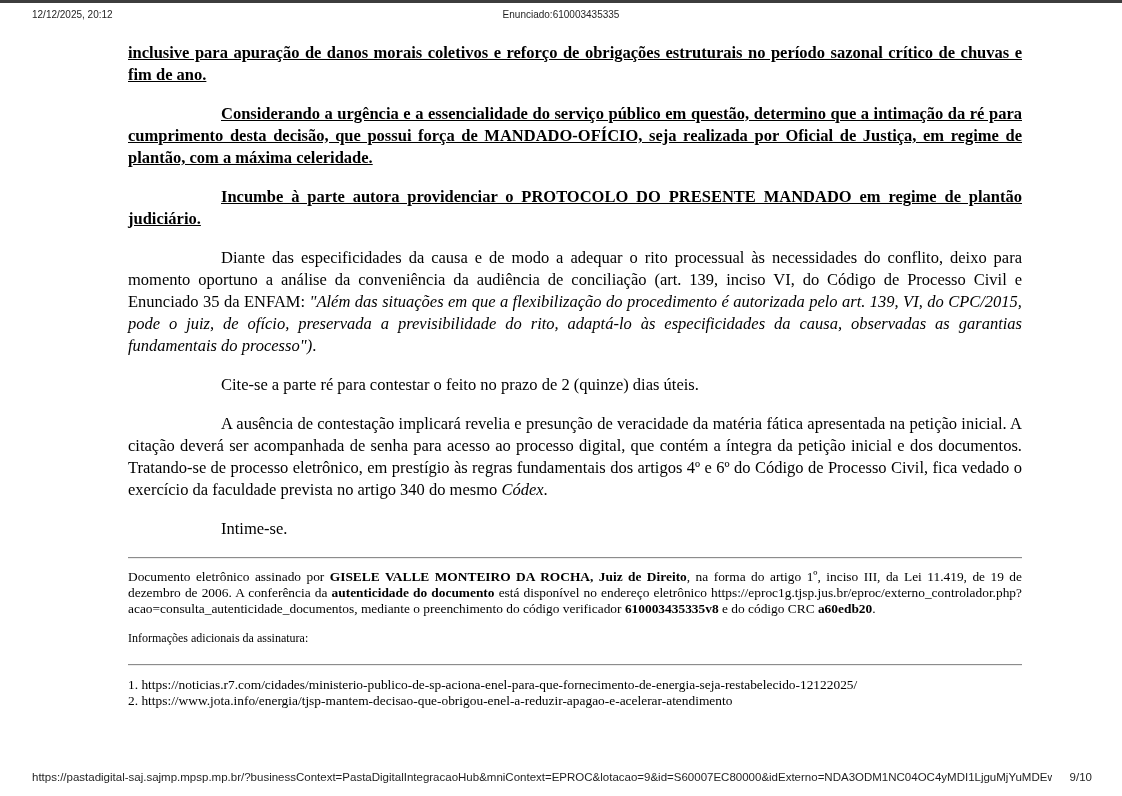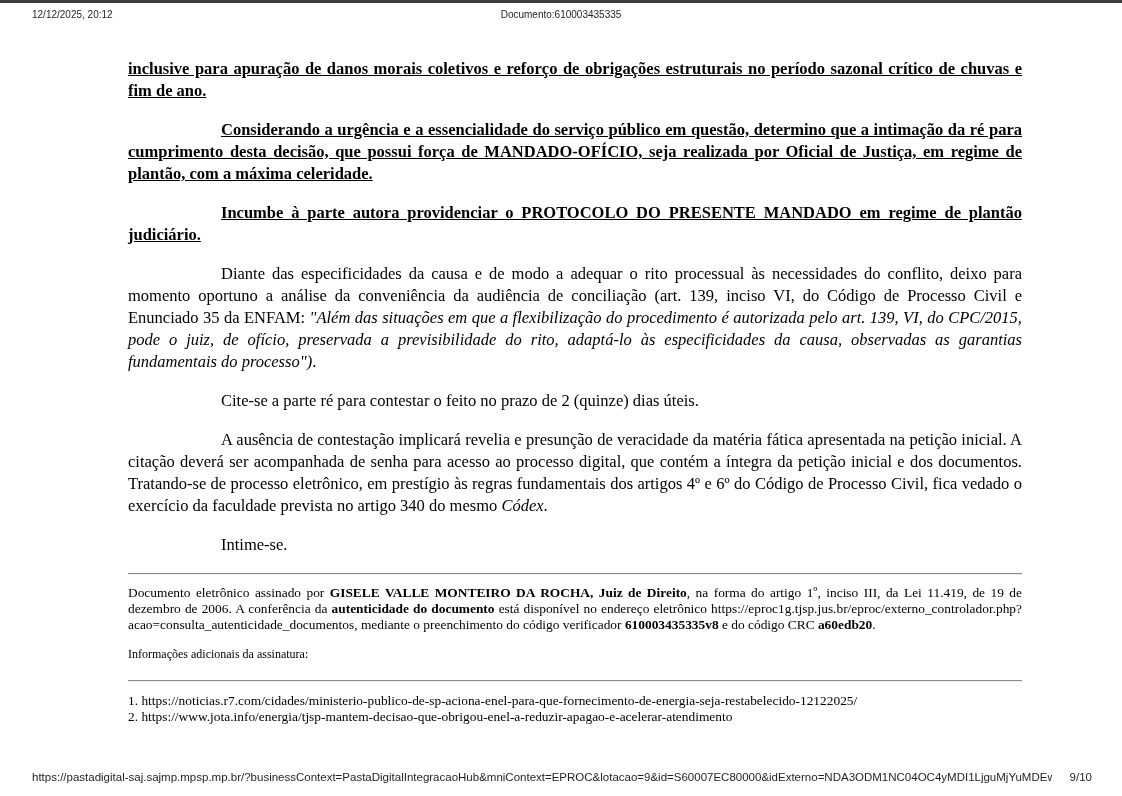--- a/index.html
+++ b/index.html
@@ -20,21 +20,21 @@
     position: absolute; top: 9px; left: 32px; right: 32px; height: 14px;
     font-family: "Liberation Sans", sans-serif;
     font-size: 10px; color: #1f1f1f;
   }
   .print-header .datetime { position: absolute; left: 0; top: 0; }
   .print-header .doc-title {
     position: absolute; left: 50%; transform: translateX(-50%); top: 0;
     width: 529px; margin-left: 0; text-align: center;
   }
   .content {
-    position: absolute; left: 128px; top: 58px; width: 894px;
+    position: absolute; left: 128px; top: 42px; width: 894px;
   }
   p.body {
     font-size: 16.5px; line-height: 22px;
     text-align: justify;
   }
   p.body + p.body { margin-top: 17px; }
   .indent { text-indent: 93px; }
   .bu { font-weight: bold; text-decoration: underline; }
   .it { font-style: italic; }
   hr.rule {
@@ -67,21 +67,21 @@
   .print-footer .url { white-space: nowrap; overflow: hidden; max-width: 1020px; }
   .print-footer .page-num { margin-left: 18px; white-space: nowrap; }
 </style>
 </head>
 <body>
 
 <div class="top-bar"></div>
 
 <header class="print-header">
   <span class="datetime">12/12/2025, 20:12</span>
-  <span class="doc-title">Documento:610003435335</span>
+  <span class="doc-title">Enunciado:610003435335</span>
 </header>
 
 <main class="content">
 
   <p class="body bu">inclusive para apuração de danos morais coletivos e reforço de obrigações estruturais no período sazonal crítico de chuvas e fim de ano.</p>
 
   <p class="body bu indent">Considerando a urgência e a essencialidade do serviço público em questão, determino que a intimação da ré para cumprimento desta decisão, que possui força de MANDADO-OFÍCIO, seja realizada por Oficial de Justiça, em regime de plantão, com a máxima celeridade.</p>
 
   <p class="body bu indent">Incumbe à parte autora providenciar o PROTOCOLO DO PRESENTE MANDADO em regime de plantão judiciário.</p>
 

